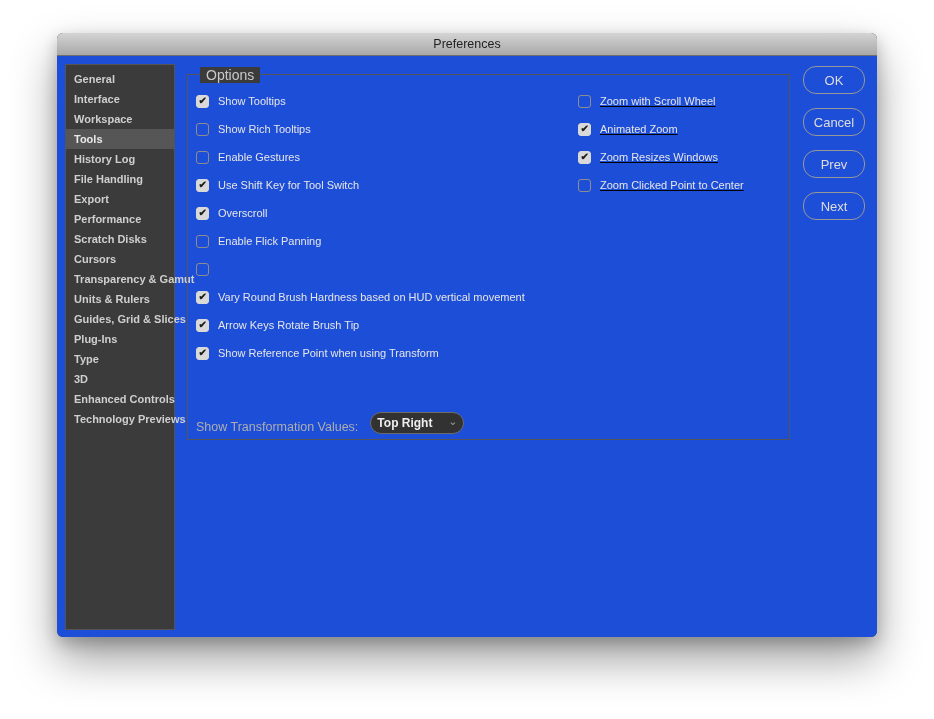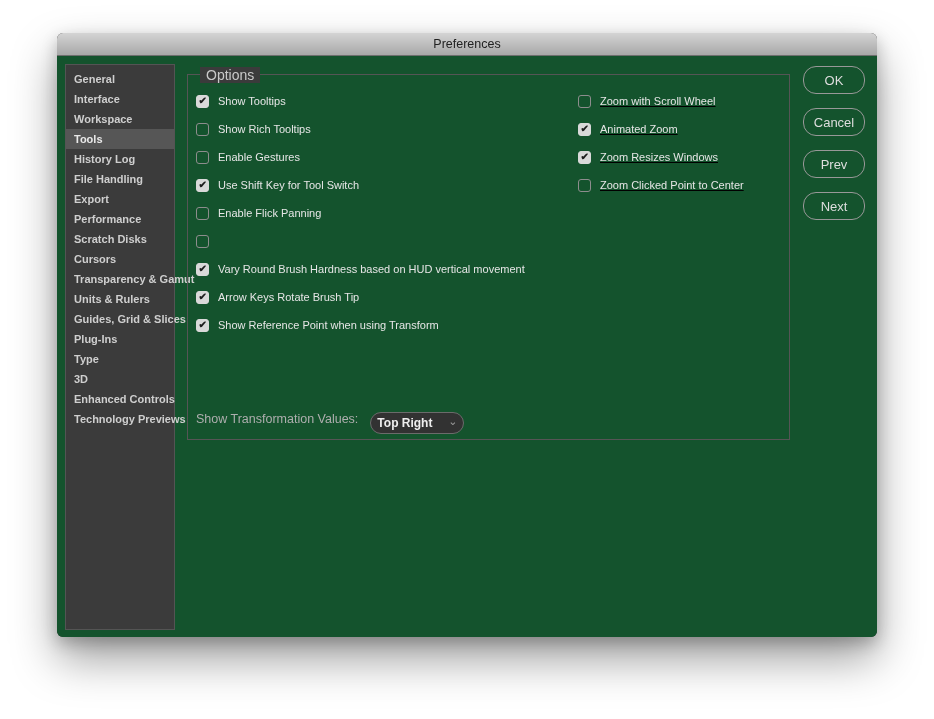--- a/index.html
+++ b/index.html
@@ -5,21 +5,21 @@
   html,body{margin:0;padding:0;width:934px;height:719px;background:#ffffff;overflow:hidden;
     font-family:"Liberation Sans",sans-serif;-webkit-font-smoothing:antialiased;}
   .dialog{position:absolute;left:57px;top:33px;width:820px;height:604px;
     border-radius:6px;box-shadow:0 22px 45px rgba(0,0,0,.38),0 6px 16px rgba(0,0,0,.22);
     background:#3b3b3b;}
   .titlebar{height:22px;border-radius:6px 6px 0 0;
     background:linear-gradient(#d4d4d4,#a8a8a8);
     border-bottom:1px solid #6e6e6e;
     display:flex;align-items:center;justify-content:center;}
   .titlebar .title{font-size:12.5px;color:#222222;}
-  .content{position:relative;height:581px;background:#14532d;border-radius:0 0 6px 6px;padding-left:8px;}
+  .content{position:relative;height:581px;background:#1d4ed8;border-radius:0 0 6px 6px;padding-left:8px;}
 
   
   .sidebar{position:absolute;left:8px;top:8px;width:110px;height:566px;
     border:1px solid #545454;background:#3b3b3b;box-sizing:border-box;padding-top:4px;}
   .side-item{height:20px;line-height:20px;padding-left:8px;font-size:11px;font-weight:bold;
     color:#cfcfcf;white-space:nowrap;cursor:default;}
   .side-item.selected{background:#565656;color:#e8e8e8;}
 
   
   .options-group{position:absolute;left:130px;top:18px;width:603px;height:366px;
@@ -30,21 +30,21 @@
   .col-right{position:absolute;left:390px;top:12px;text-decoration:underline;}
   .cb-row{height:28px;display:flex;align-items:center;cursor:default;}
   .cb{width:13px;height:13px;box-sizing:border-box;border:1px solid #8d8d8d;border-radius:3px;
     background:transparent;position:relative;flex:0 0 auto;}
   .cb-row.checked .cb{background:#d9d9d9;border-color:#d9d9d9;}
   .cb-row.checked .cb::after{content:"✔";position:absolute;left:1.5px;top:-1px;
     font-size:10px;font-weight:bold;color:#1c1c1c;}
   .cb-label{margin-left:9px;font-size:11px;color:#e6e6e6;white-space:nowrap;}
 
   
-  .transform-row{position:absolute;left:8px;top:337px;display:flex;align-items:flex-start;}
+  .transform-row{position:absolute;left:8px;top:337px;display:flex;align-items:flex-end;}
   .transform-label{font-size:12.5px;color:#aeaeae;}
   .select{margin-left:12px;width:94px;height:22px;box-sizing:border-box;
     border:1px solid #6b6b6b;border-radius:11px;background:#323232;
     display:flex;align-items:center;padding:0 6px;cursor:default;}
   .select .value{font-size:12px;font-weight:bold;color:#eeeeee;flex:1;}
   .select .chev{font-size:11px;color:#9a9a9a;line-height:10px;margin-top:-4px;}
 
   
   .btn-col{position:absolute;right:12px;top:10px;display:flex;flex-direction:column;gap:14px;}
   .btn{width:60px;height:26px;border-radius:13px;border:1px solid #989898;background:transparent;
@@ -133,20 +133,24 @@
             <span class="cb-label">Show Rich Tooltips</span>
           </div>
           <div class="cb-row">
             <span class="cb"></span>
             <span class="cb-label">Enable Gestures</span>
           </div>
           <div class="cb-row checked">
             <span class="cb"></span>
             <span class="cb-label">Use Shift Key for Tool Switch</span>
           </div>
+          <div class="cb-row checked">
+            <span class="cb"></span>
+            <span class="cb-label">Overscroll</span>
+          </div>
           <div class="cb-row">
             <span class="cb"></span>
             <span class="cb-label">Enable Flick Panning</span>
           </div>
           <div class="cb-row">
             <span class="cb"></span>
           </div>
           <div class="cb-row checked">
             <span class="cb"></span>
             <span class="cb-label">Vary Round Brush Hardness based on HUD vertical movement</span>

